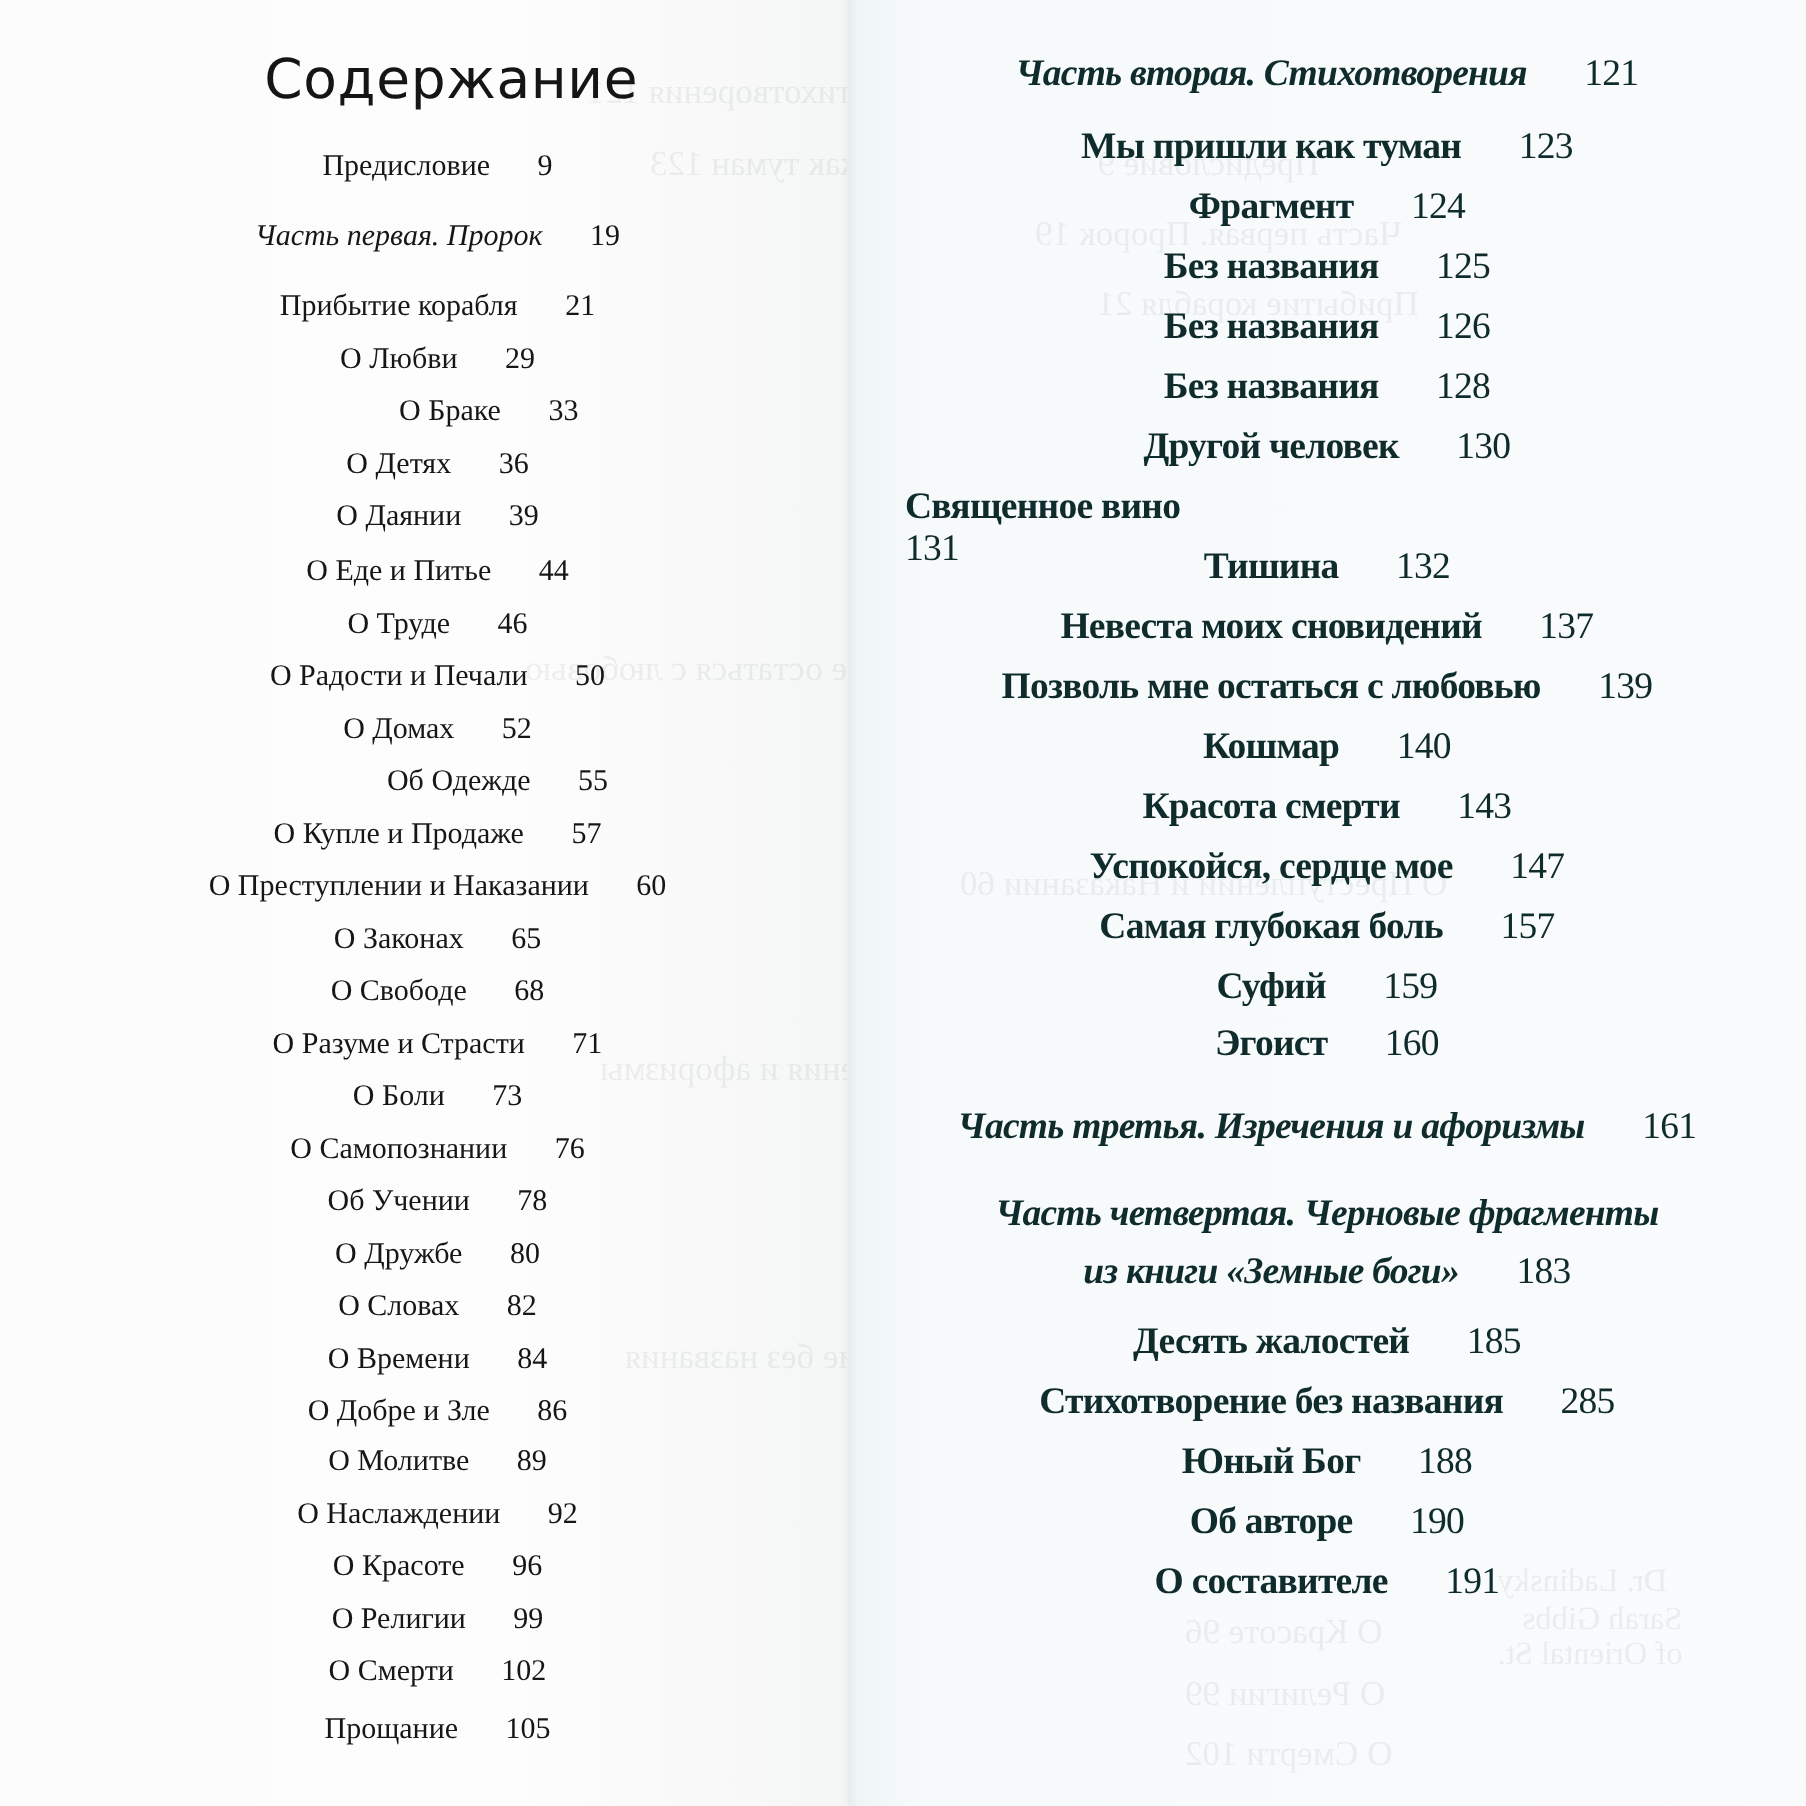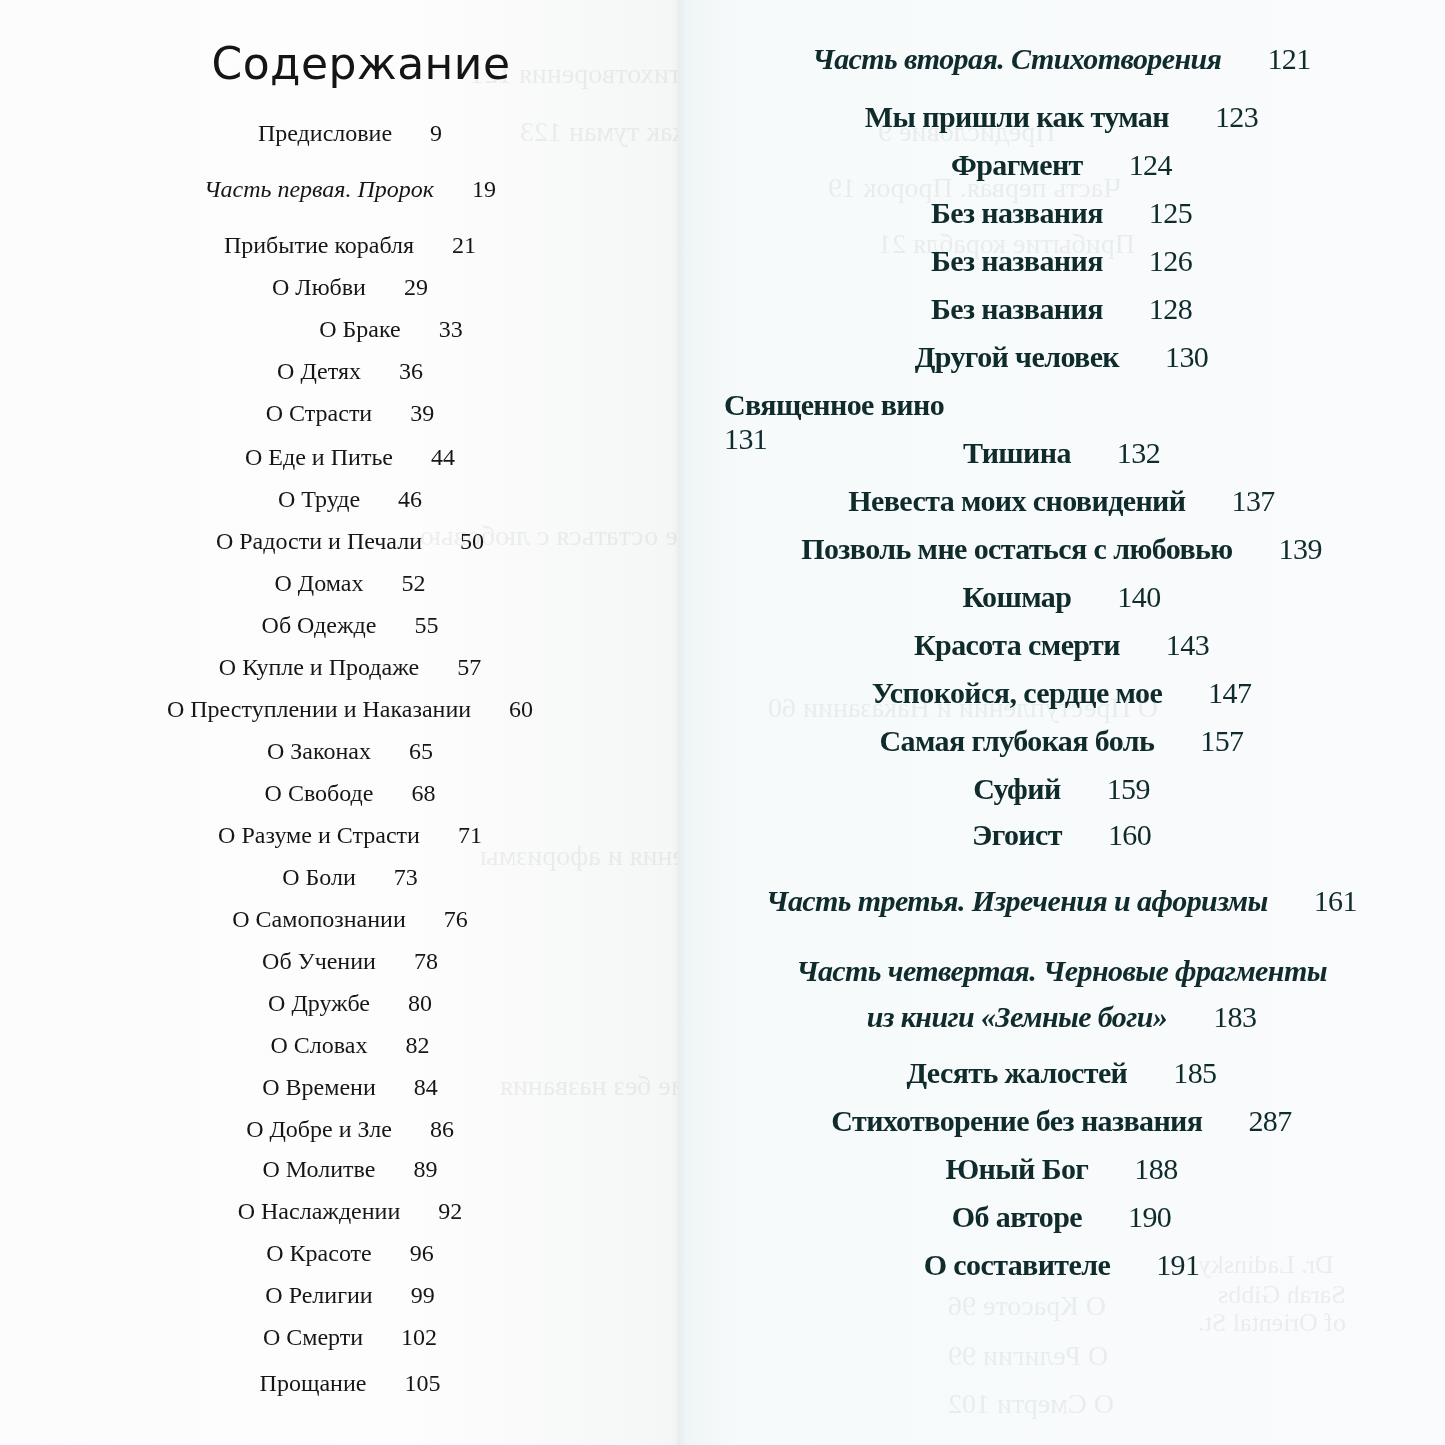--- a/index.html
+++ b/index.html
@@ -136,40 +136,40 @@
   </div>
         <div class="entry" style="top: 312px; padding-left: 41px;">
     <span class="label">О Браке</span>
     <span class="num">33</span>
   </div>
         <div class="entry" style="top: 354px;">
     <span class="label">О Детях</span>
     <span class="num">36</span>
   </div>
         <div class="entry" style="top: 396px;">
-    <span class="label">О Страсти</span>
+    <span class="label">О Даянии</span>
     <span class="num">39</span>
   </div>
         <div class="entry" style="top: 440px;">
     <span class="label">О Еде и Питье</span>
     <span class="num">44</span>
   </div>
         <div class="entry" style="top: 482px;">
     <span class="label">О Труде</span>
     <span class="num">46</span>
   </div>
         <div class="entry" style="top: 524px;">
     <span class="label">О Радости и Печали</span>
     <span class="num">50</span>
   </div>
         <div class="entry" style="top: 566px;">
     <span class="label">О Домах</span>
     <span class="num">52</span>
   </div>
-        <div class="entry" style="top: 608px;">
+        <div class="entry" style="top: 608px; margin-left: 48px;">
     <span class="label">Об Одежде</span>
     <span class="num">55</span>
   </div>
         <div class="entry" style="top: 650px;">
     <span class="label">О Купле и Продаже</span>
     <span class="num">57</span>
   </div>
         <div class="entry" style="top: 692px;">
     <span class="label">О Преступлении и Наказании</span>
     <span class="num">60</span>
@@ -333,21 +333,21 @@
         <div class="entry italic" style="top: 1000px;">
     <span class="label">из книги «Земные боги»</span>
     <span class="num">183</span>
   </div>
         <div class="entry" style="top: 1056px;">
     <span class="label">Десять жалостей</span>
     <span class="num">185</span>
   </div>
         <div class="entry" style="top: 1104px;">
     <span class="label">Стихотворение без названия</span>
-    <span class="num">287</span>
+    <span class="num">285</span>
   </div>
         <div class="entry" style="top: 1152px;">
     <span class="label">Юный Бог</span>
     <span class="num">188</span>
   </div>
         <div class="entry" style="top: 1200px;">
     <span class="label">Об авторе</span>
     <span class="num">190</span>
   </div>
         <div class="entry" style="top: 1248px;">

